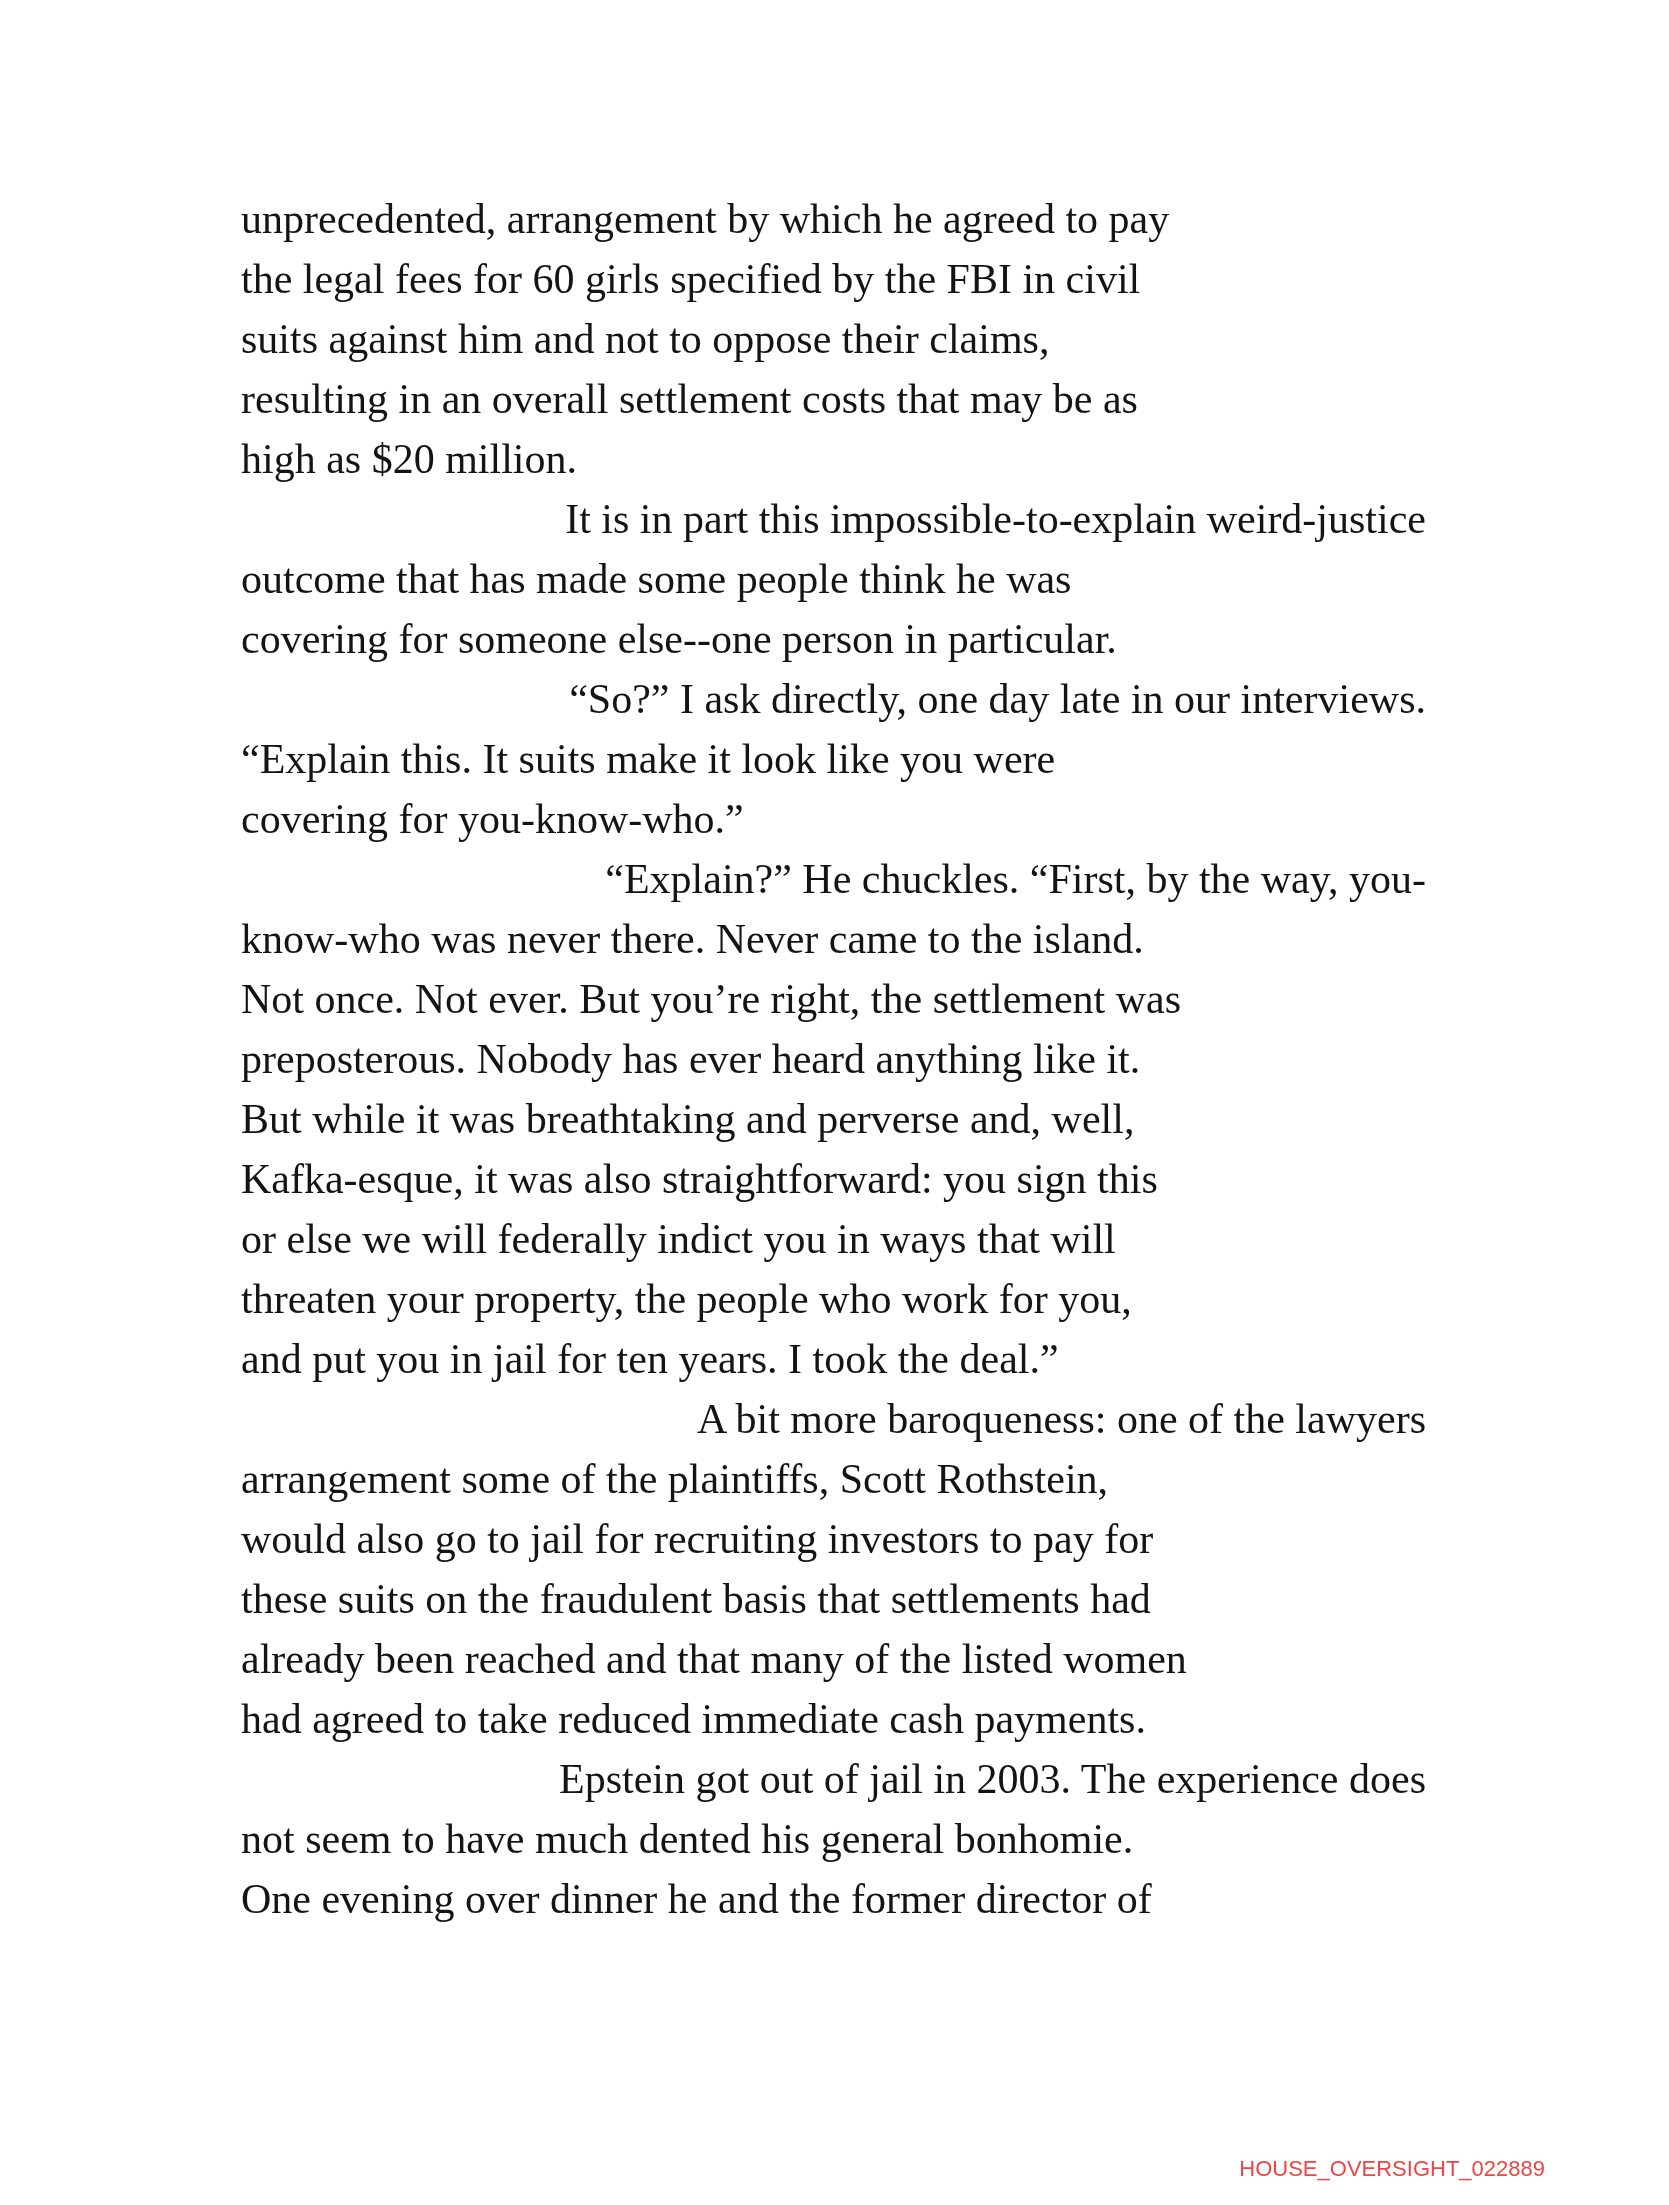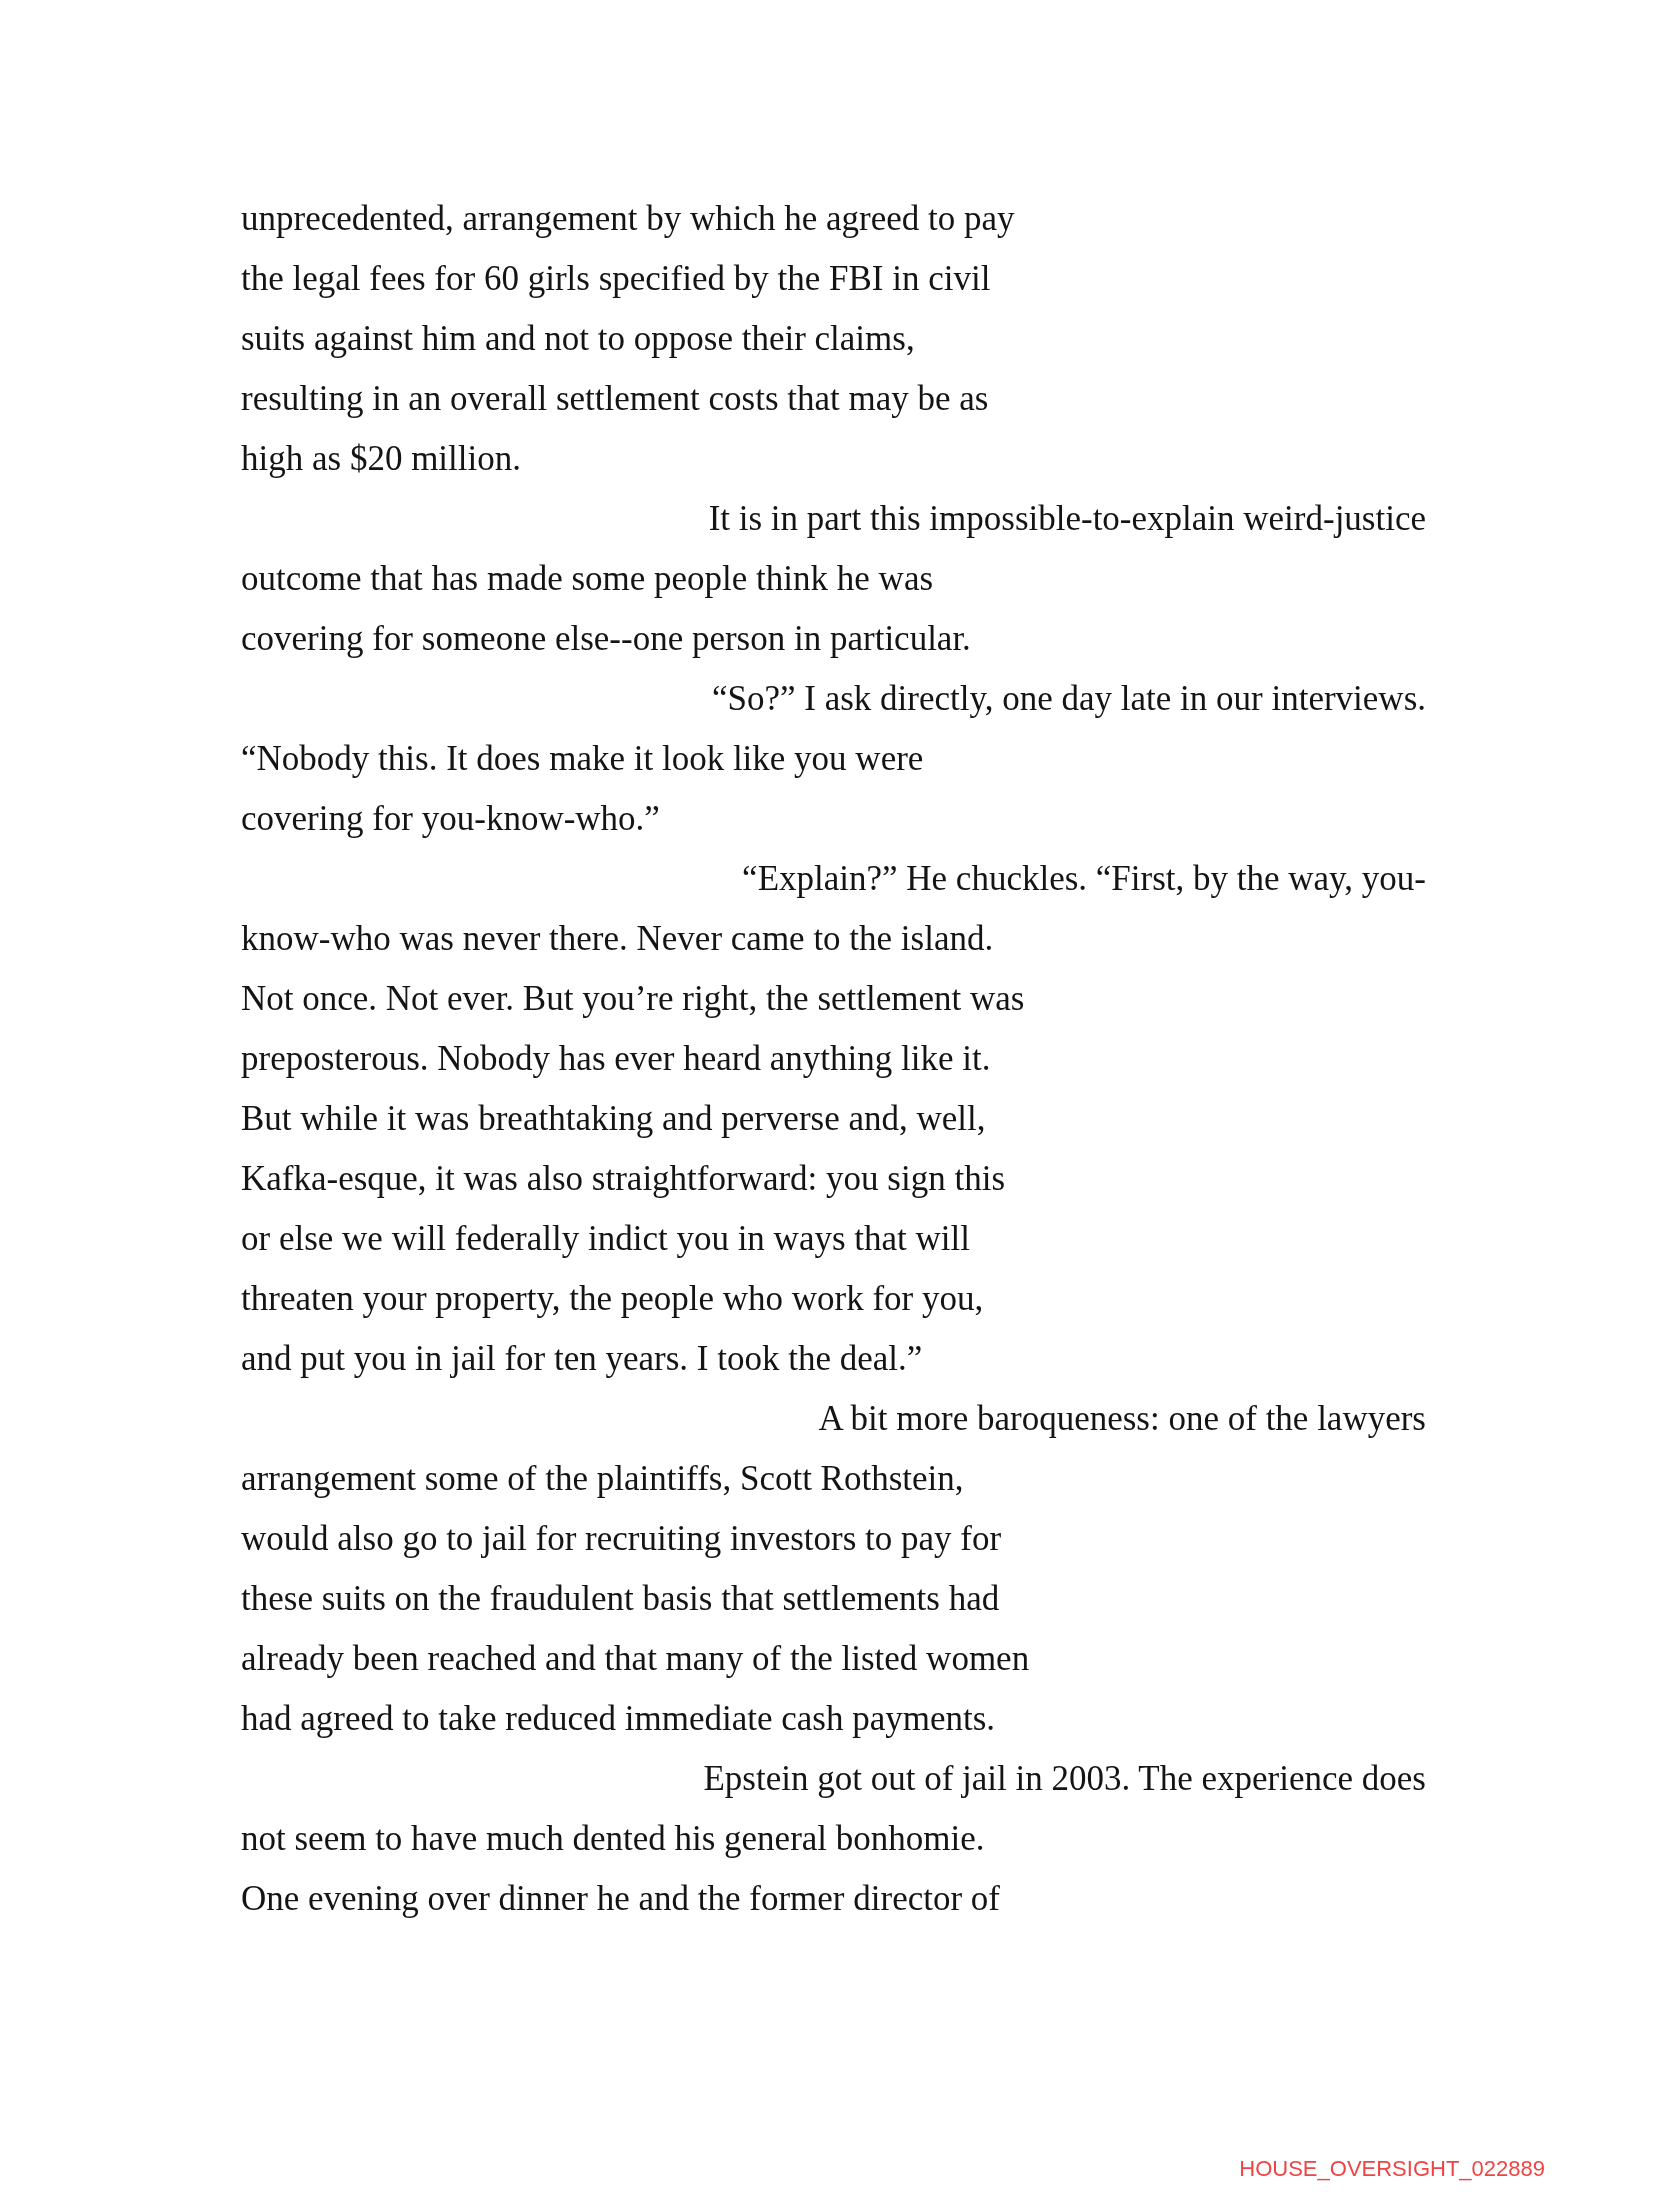--- a/index.html
+++ b/index.html
@@ -17,21 +17,21 @@
   .page {
     position: absolute;
     inset: 0;
     background: #ffffff;
   }
   .text-block {
     position: absolute;
     left: 241px;
     top: 189px;
     width: 1185px;
-    font-size: 35px;
+    font-size: 42px;
     line-height: 60px;
     color: #141414;
     letter-spacing: 0px;
   }
   .paragraph {
     margin: 0;
   }
   .line {
     white-space: pre;
   }
@@ -60,21 +60,21 @@
         <div class="line">resulting in an overall settlement costs that may be as</div>
         <div class="line">high as $20 million.</div>
       </div>
       <div class="paragraph">
         <div class="line indent">It is in part this impossible-to-explain weird-justice</div>
         <div class="line">outcome that has made some people think he was</div>
         <div class="line">covering for someone else--one person in particular.</div>
       </div>
       <div class="paragraph">
         <div class="line indent">“So?” I ask directly, one day late in our interviews.</div>
-        <div class="line">“Nobody this. It does make it look like you were</div>
+        <div class="line">“Explain this. It suits make it look like you were</div>
         <div class="line">covering for you-know-who.”</div>
       </div>
       <div class="paragraph">
         <div class="line indent">“Explain?” He chuckles. “First, by the way, you-</div>
         <div class="line">know-who was never there. Never came to the island.</div>
         <div class="line">Not once. Not ever. But you’re right, the settlement was</div>
         <div class="line">preposterous. Nobody has ever heard anything like it.</div>
         <div class="line">But while it was breathtaking and perverse and, well,</div>
         <div class="line">Kafka-esque, it was also straightforward: you sign this</div>
         <div class="line">or else we will federally indict you in ways that will</div>

